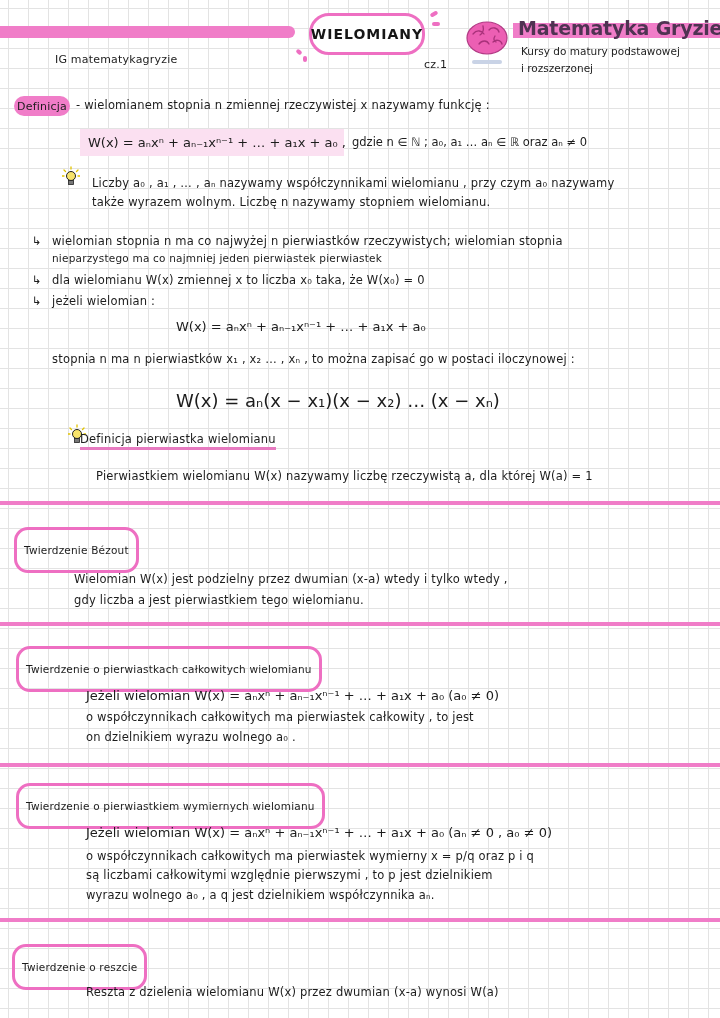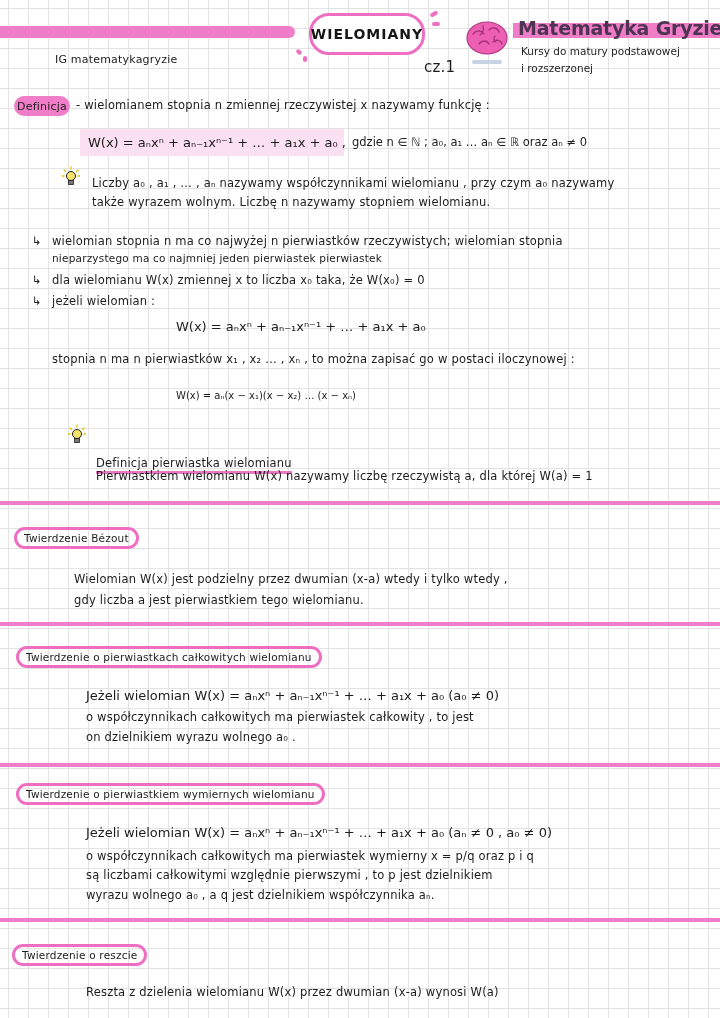--- a/index.html
+++ b/index.html
@@ -10,51 +10,51 @@
       linear-gradient(to right, #e3e3e3 1px, transparent 1px),
       linear-gradient(to bottom, #e3e3e3 1px, transparent 1px);
     background-size: 20px 20px;
     background-position: 8px 8px;
     font-family: "DejaVu Sans", sans-serif;
     color: #1c1c1c;
   }
   .abs { position: absolute; }
   .hand { font-family: "DejaVu Sans", sans-serif; font-size: 11.5px; letter-spacing: 0.2px; white-space: nowrap; }
   .math { font-family: "DejaVu Sans", sans-serif; font-size: 13px; white-space: nowrap; }
-  .math-big { font-size: 10px; }
+  .math-big { font-size: 18px; }
 
   
   .top-bar { left: 0; top: 26px; width: 295px; height: 12px; background: #f07dc8; border-radius: 0 6px 6px 0; }
   .title-cloud {
     left: 309px; top: 13px; width: 110px; height: 36px;
     border: 3px solid #ee6fc2; border-radius: 20px;
     display: flex; align-items: center; justify-content: center;
     background: #fff;
     font-family: "DejaVu Sans", sans-serif; font-size: 14px; font-weight: bold; letter-spacing: 1px; color: #161616;
   }
   .spark { background: #ee6fc2; border-radius: 3px; width: 8px; height: 4px; }
   .ig-handle { left: 55px; top: 53px; font-size: 11px; }
-  .part { left: 424px; top: 58px; font-size: 15px; }
+  .part { left: 424px; top: 58px; font-size: 11px; }
 
   .brand-logo { left: 465px; top: 20px; width: 44px; height: 36px; }
   .brand-shadow { left: 472px; top: 60px; width: 30px; height: 4px; background: #c9d3e6; border-radius: 3px; }
   .brand-name-bg { left: 513px; top: 23px; width: 207px; height: 15px; background: #f07dc8; }
   .brand-name { left: 518px; top: 17px; font-size: 19px; font-weight: bold; color: #4f3352; font-family: "DejaVu Sans", sans-serif; white-space: nowrap; letter-spacing: -0.2px; }
   .brand-tag { left: 521px; top: 43px; font-size: 10.5px; line-height: 17px; color: #1d1d1d; font-family: "DejaVu Sans", sans-serif; }
 
   
   .def-pill { left: 14px; top: 96px; width: 56px; height: 20px; background: #f07dc8; border-radius: 10px; display:flex; align-items:center; justify-content:center; font-size: 11px; }
   .formula-box { left: 80px; top: 129px; width: 264px; height: 27px; background: #fbe0f1; }
   .bulb { width: 18px; height: 22px; }
 
   .divider { left: 0; width: 720px; height: 4px; background: #f07dc8; }
 
   .theorem-tag {
     border: 3px solid #ee6fc2; border-radius: 14px;
-    padding: 2px 7px; font-size: 10.5px; background: transparent; white-space: nowrap;
+    padding: 14px 7px; font-size: 10.5px; background: transparent; white-space: nowrap;
   }
   .underline-pink { border-bottom: 3px solid #e77ac0; padding-bottom: 1px; }
 </style>
 </head>
 <body>
 
 <div class="abs top-bar"></div>
 <div class="abs title-cloud">WIELOMIANY</div>
 <div class="abs spark" style="left:430px;top:12px;transform:rotate(-30deg);"></div>
 <div class="abs spark" style="left:432px;top:22px;"></div>
@@ -101,21 +101,21 @@
 
 <div class="abs math" style="left:176px;top:319px;">W(x) = aₙxⁿ + aₙ₋₁xⁿ⁻¹ + … + a₁x + a₀</div>
 <div class="abs hand" style="left:52px;top:352px;">stopnia n ma n pierwiastków x₁ , x₂ … , xₙ , to można zapisać go w postaci iloczynowej :</div>
 <div class="abs math math-big" style="left:176px;top:390px;">W(x) = aₙ(x − x₁)(x − x₂) … (x − xₙ)</div>
 
 <svg class="abs bulb" style="left:68px;top:424px;" viewBox="0 0 18 22">
   <path d="M9 1v2M2 4l1.5 1.5M16 4l-1.5 1.5M0 10h2M16 10h2" stroke="#e2c400" stroke-width="1.3" stroke-linecap="round"></path>
   <circle cx="9" cy="10" r="4.5" fill="#f7e36a" stroke="#222" stroke-width="1"></circle>
   <rect x="6.5" y="14.5" width="5" height="4" fill="#777" stroke="#222" stroke-width="0.8"></rect>
 </svg>
-<div class="abs hand underline-pink" style="left:96px;top:432px;margin-top:24px;">Definicja pierwiastka wielomianu</div>
+<div class="abs hand underline-pink" style="left:80px;top:432px;">Definicja pierwiastka wielomianu</div>
 <div class="abs hand" style="left:96px;top:469px;">Pierwiastkiem wielomianu W(x) nazywamy liczbę rzeczywistą a, dla której W(a) = 1</div>
 
 <div class="abs divider" style="top:501px;"></div>
 
 <div class="abs theorem-tag hand" style="left:14px;top:527px;">Twierdzenie Bézout</div>
 <div class="abs hand" style="left:74px;top:572px;">Wielomian W(x) jest podzielny przez dwumian (x-a) wtedy i tylko wtedy ,</div>
 <div class="abs hand" style="left:74px;top:593px;">gdy liczba a jest pierwiastkiem tego wielomianu.</div>
 
 <div class="abs divider" style="top:622px;"></div>
 

